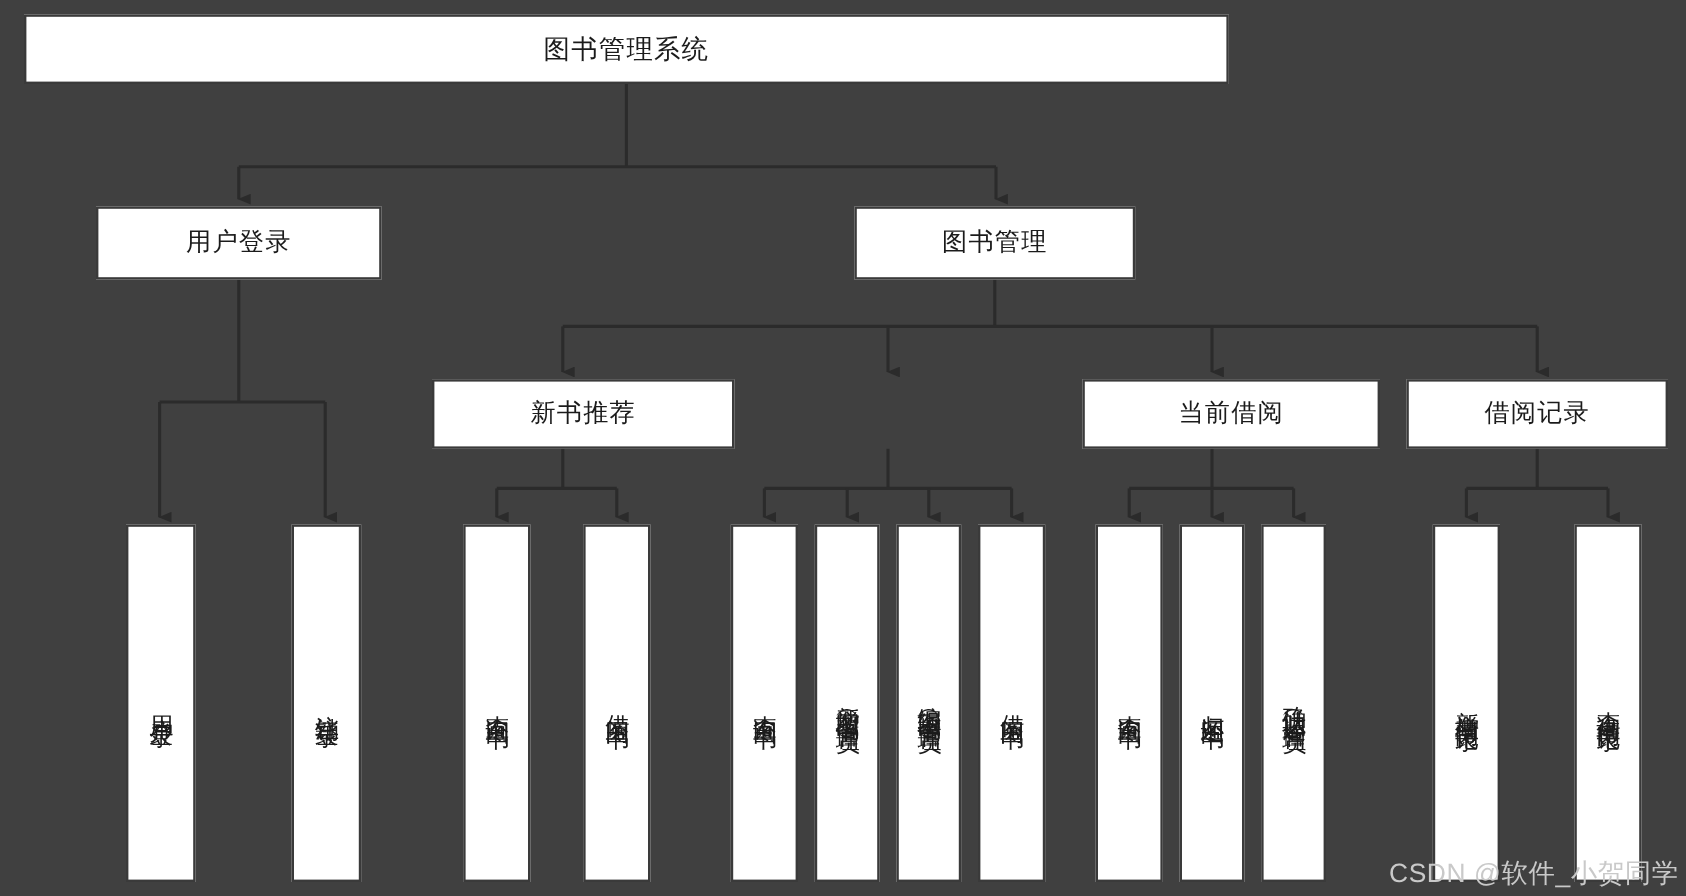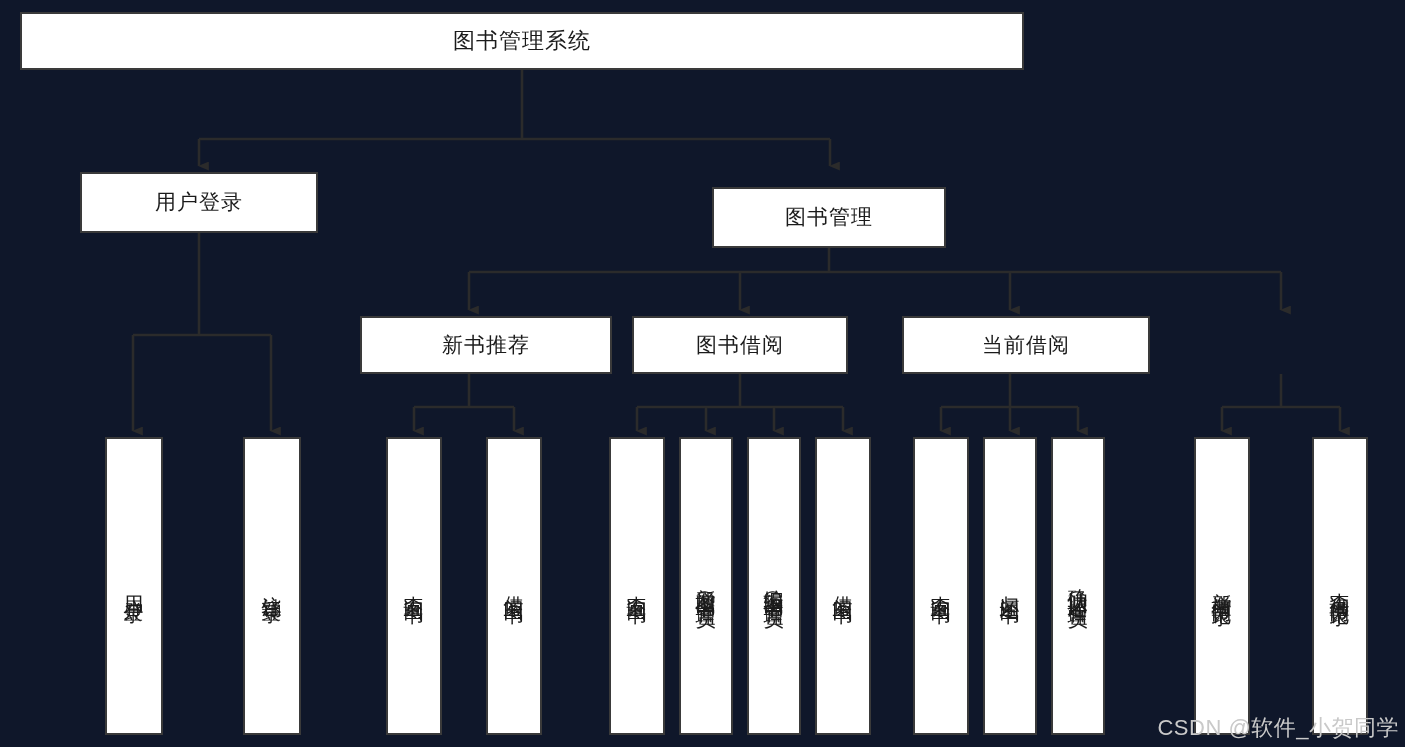--- a/index.html
+++ b/index.html
@@ -5,21 +5,21 @@
 <style>
   html,body{margin:0;padding:0;background:#ffffff;}
   body{
     font-family:"Liberation Sans","DejaVu Sans",sans-serif;
     -webkit-font-smoothing:antialiased;
   }
   #canvas{
     position:relative;
     width:1405px;
     height:747px;
-    background:#0f172a;
+    background:#404040;
     overflow:hidden;
   }
   svg#edges{
     position:absolute;
     left:0; top:0;
     width:1405px;
     height:747px;
     pointer-events:none;
   }
   .node{
@@ -117,28 +117,28 @@
       <path d="M 1222 407 L 1340 407"></path>
       <path d="M 1222 407 L 1222 431" marker-end="url(#arrow)"></path>
       <path d="M 1340 407 L 1340 431" marker-end="url(#arrow)"></path>
     </g>
   </svg>
 
   <div class="node h root" style="left:20px;top:12px;width:1004px;height:58px;">图书管理系统</div>
 
   <div class="node h" style="left:80px;top:172px;width:238px;height:61px;">用户登录</div>
 
-  <div class="node h" style="left:712px;top:172px;width:234px;height:61px;margin-top:15px;">图书管理</div>
+  <div class="node h" style="left:712px;top:172px;width:234px;height:61px;">图书管理</div>
 
   <div class="node h" style="left:360px;top:316px;width:252px;height:58px;">新书推荐</div>
 
-  <div class="node h" style="left:632px;top:316px;width:216px;height:58px;">图书借阅</div>
 
   <div class="node h" style="left:902px;top:316px;width:248px;height:58px;">当前借阅</div>
 
+  <div class="node h" style="left:1172px;top:316px;width:218px;height:58px;">借阅记录</div>
 
   <div class="node v" style="left:105px;top:437px;width:58px;height:298px;">
       <span>用户登录</span>
     </div>
 
   <div class="node v" style="left:243px;top:437px;width:58px;height:298px;">
       <span>注销登录</span>
     </div>
 
   <div class="node v" style="left:386px;top:437px;width:56px;height:298px;">

